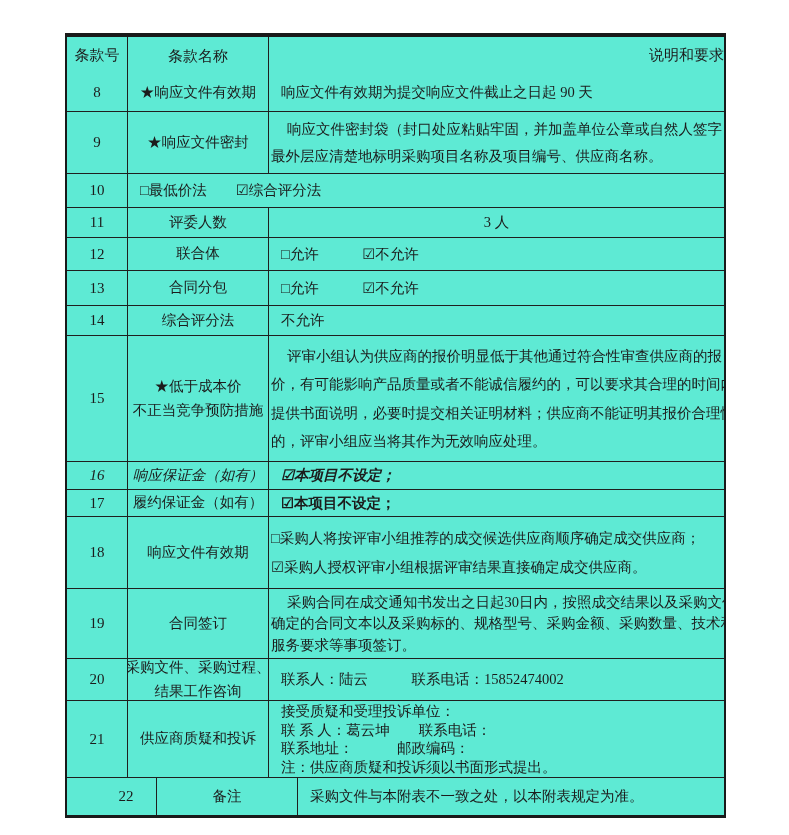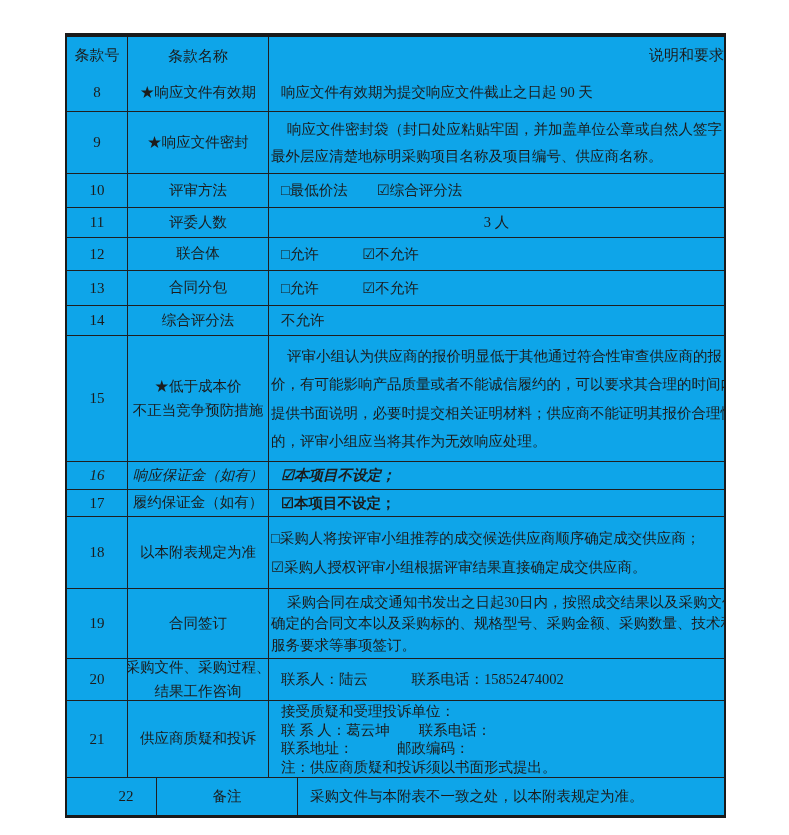--- a/index.html
+++ b/index.html
@@ -8,21 +8,21 @@
     background:#ffffff;
     font-family:"Liberation Serif","DejaVu Serif",serif;
     color:#1c1c1c;
   }
   .doc-table{
     position:absolute;left:65px;top:33px;width:657px;
     border:2px solid #1a1a1a;
     border-top-width:4px;
     border-bottom-width:3px;
     box-sizing:content-box;
-    background:#0ea5e9;
+    background:#5eead4;
   }
   .row{
     display:flex;
     box-sizing:border-box;
     border-top:1px solid #1f1f1f;
   }
   .row:first-child{border-top:none;}
   .cell{box-sizing:border-box;overflow:hidden;}
   .c-no{
     width:61px;flex:0 0 61px;
@@ -77,23 +77,20 @@
         <div class="cell c-name">
           <div class="nline">★响应文件密封</div>
         </div>
         <div class="cell c-desc">
           <div class="dline indent">响应文件密封袋（封口处应粘贴牢固，并加盖单位公章或自然人签字）</div>
           <div class="dline flush">最外层应清楚地标明采购项目名称及项目编号、供应商名称。</div>
         </div>
       </div>
       <div class="row" style="height: 34px;">
         <div class="cell c-no">10</div>
-        <div class="cell c-name">
-          <div class="nline">评审方法</div>
-        </div>
         <div class="cell c-desc">
           <div class="dline pad">□最低价法　　☑综合评分法</div>
         </div>
       </div>
       <div class="row" style="height: 30px;">
         <div class="cell c-no">11</div>
         <div class="cell c-name">
           <div class="nline">评委人数</div>
         </div>
         <div class="cell c-desc">
@@ -154,21 +151,21 @@
         <div class="cell c-name">
           <div class="nline">履约保证金（如有）</div>
         </div>
         <div class="cell c-desc">
           <div class="dline pad bold">☑本项目不设定；</div>
         </div>
       </div>
       <div class="row" style="height: 72px;">
         <div class="cell c-no">18</div>
         <div class="cell c-name">
-          <div class="nline">以本附表规定为准</div>
+          <div class="nline">响应文件有效期</div>
         </div>
         <div class="cell c-desc">
           <div class="dline flush">□采购人将按评审小组推荐的成交候选供应商顺序确定成交供应商；</div>
           <div class="dline flush">☑采购人授权评审小组根据评审结果直接确定成交供应商。</div>
         </div>
       </div>
       <div class="row" style="height: 70px;">
         <div class="cell c-no">19</div>
         <div class="cell c-name">
           <div class="nline">合同签订</div>

